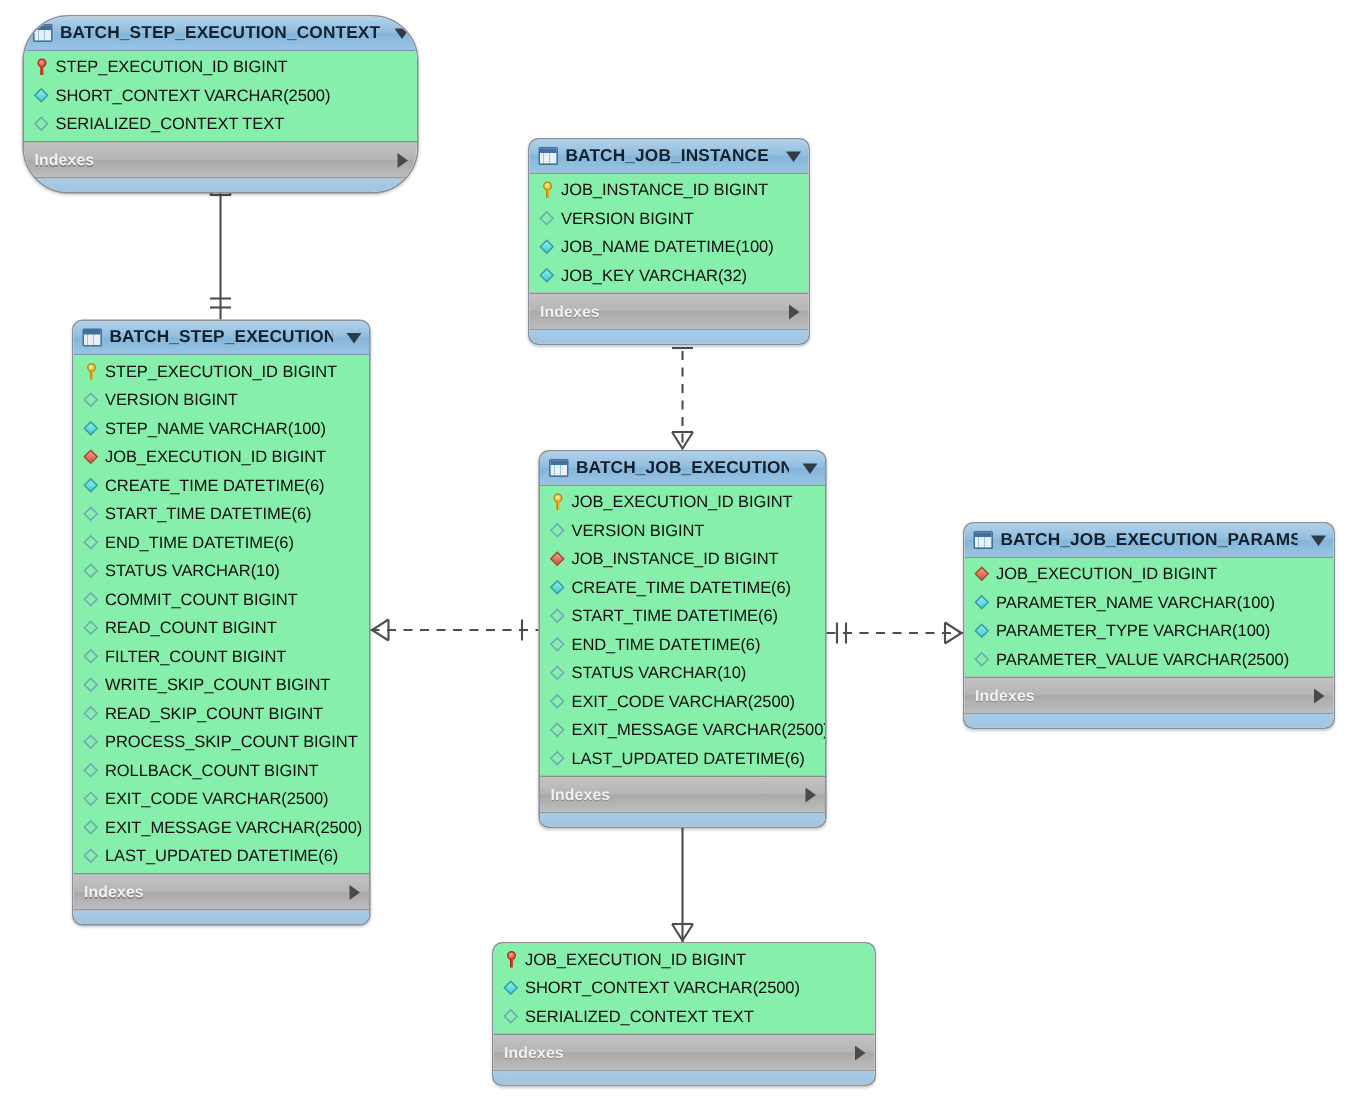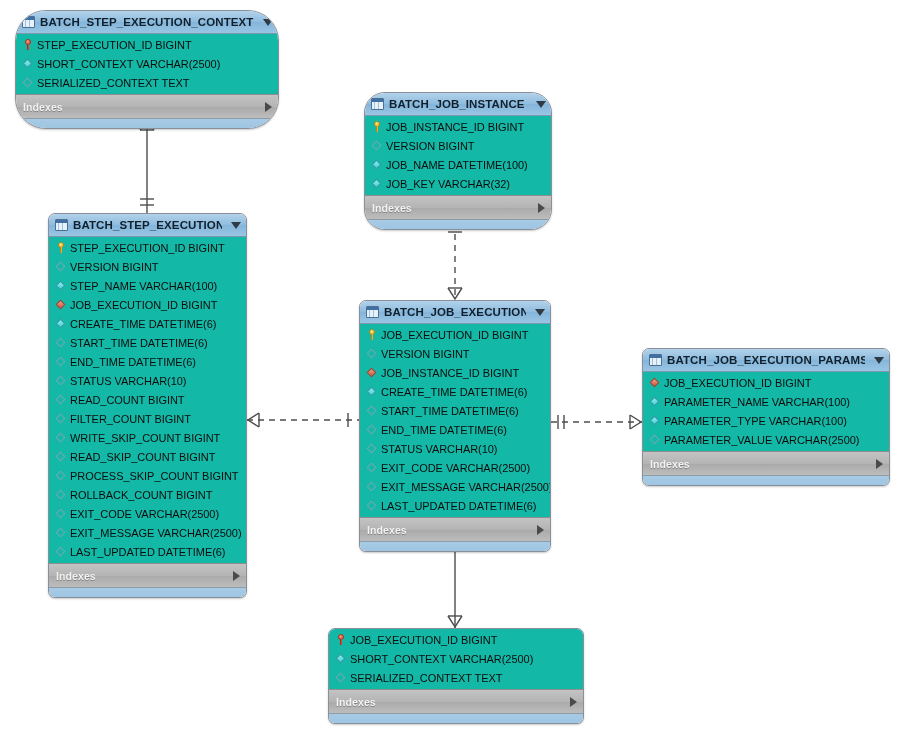--- a/index.html
+++ b/index.html
@@ -88,21 +88,21 @@
   .hdr-arrow {
     flex: 0 0 auto;
     width: 0; height: 0;
     border-left: 5px solid transparent;
     border-right: 5px solid transparent;
     border-top: 7px solid #303a45;
     margin-left: 4px;
   }
 
   .fields {
-    background: #14b8a6;
+    background: #86efac;
     padding: 1px 0 2px 0;
   }
 
   .field {
     display: flex;
     align-items: center;
     height: 19px;
     padding: 0 4px 0 6px;
     font-size: 11px;
     color: #0d0d0d;
@@ -295,21 +295,21 @@
             <span class="fi dia"></span>
             <span class="fname">SERIALIZED_CONTEXT TEXT</span>
           </div>
         </div>
         <div class="indexes-bar">
           <span class="indexes-label">Indexes</span>
           <span class="idx-arrow"></span>
         </div>
         <div class="entity-foot"></div>
       </div>
-      <div class="entity" style="left: 364px; top: 92px; width: 188px; border-radius: 21px;">
+      <div class="entity" style="left: 352px; top: 92px; width: 188px;">
         <div class="entity-header">
           <span class="tbl-icon"></span>
           <span class="entity-title">BATCH_JOB_INSTANCE</span>
           <span class="hdr-arrow"></span>
         </div>
         <div class="fields">
           <div class="field">
             <span class="fi key-pk"></span>
             <span class="fname">JOB_INSTANCE_ID BIGINT</span>
           </div>
@@ -366,20 +366,24 @@
           <div class="field">
             <span class="fi dia"></span>
             <span class="fname">END_TIME DATETIME(6)</span>
           </div>
           <div class="field">
             <span class="fi dia"></span>
             <span class="fname">STATUS VARCHAR(10)</span>
           </div>
           <div class="field">
             <span class="fi dia"></span>
+            <span class="fname">COMMIT_COUNT BIGINT</span>
+          </div>
+          <div class="field">
+            <span class="fi dia"></span>
             <span class="fname">READ_COUNT BIGINT</span>
           </div>
           <div class="field">
             <span class="fi dia"></span>
             <span class="fname">FILTER_COUNT BIGINT</span>
           </div>
           <div class="field">
             <span class="fi dia"></span>
             <span class="fname">WRITE_SKIP_COUNT BIGINT</span>
           </div>

